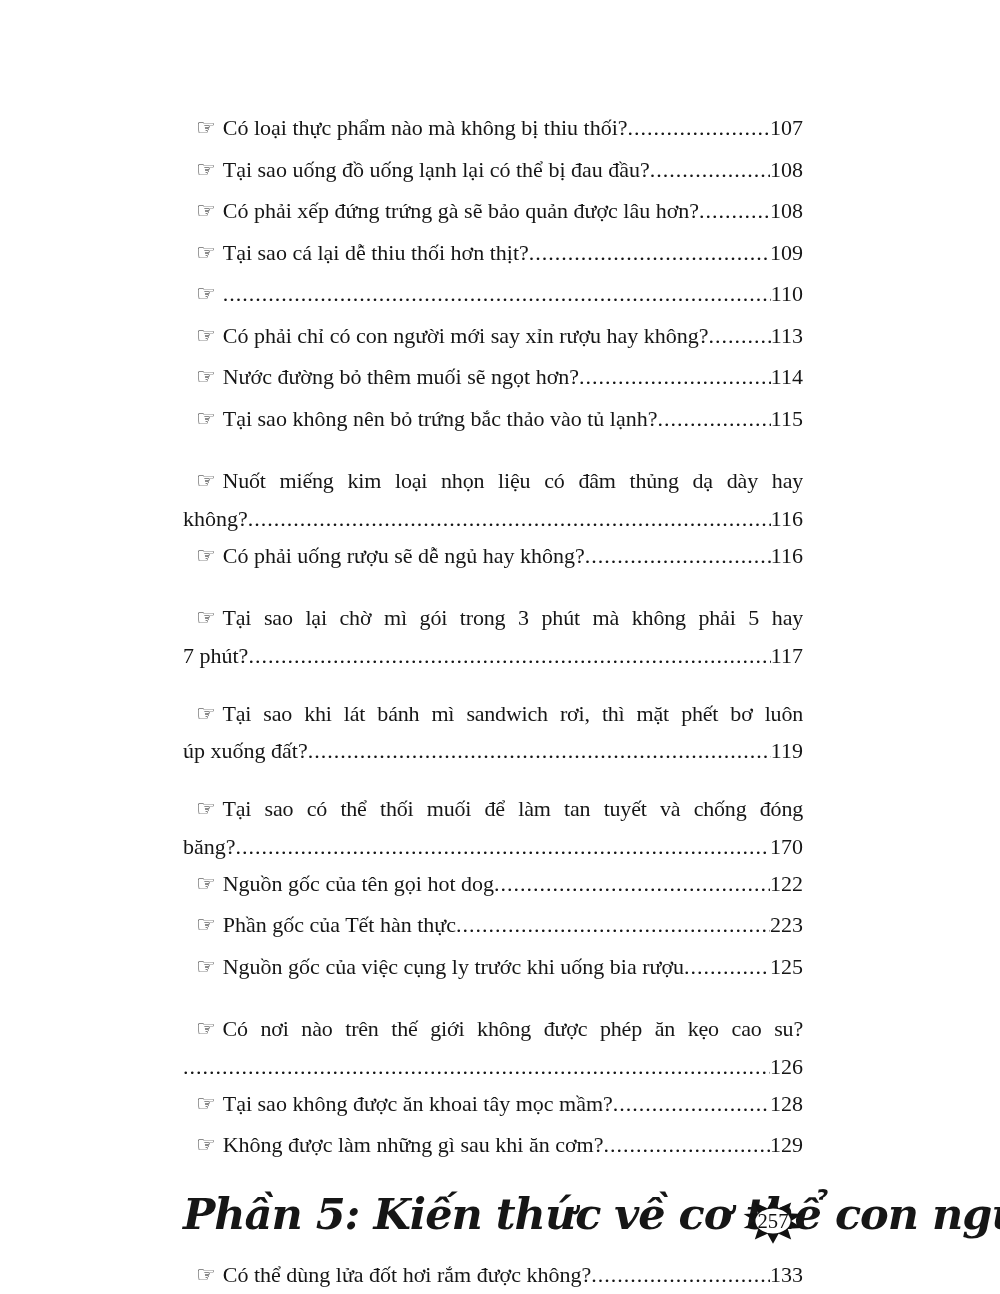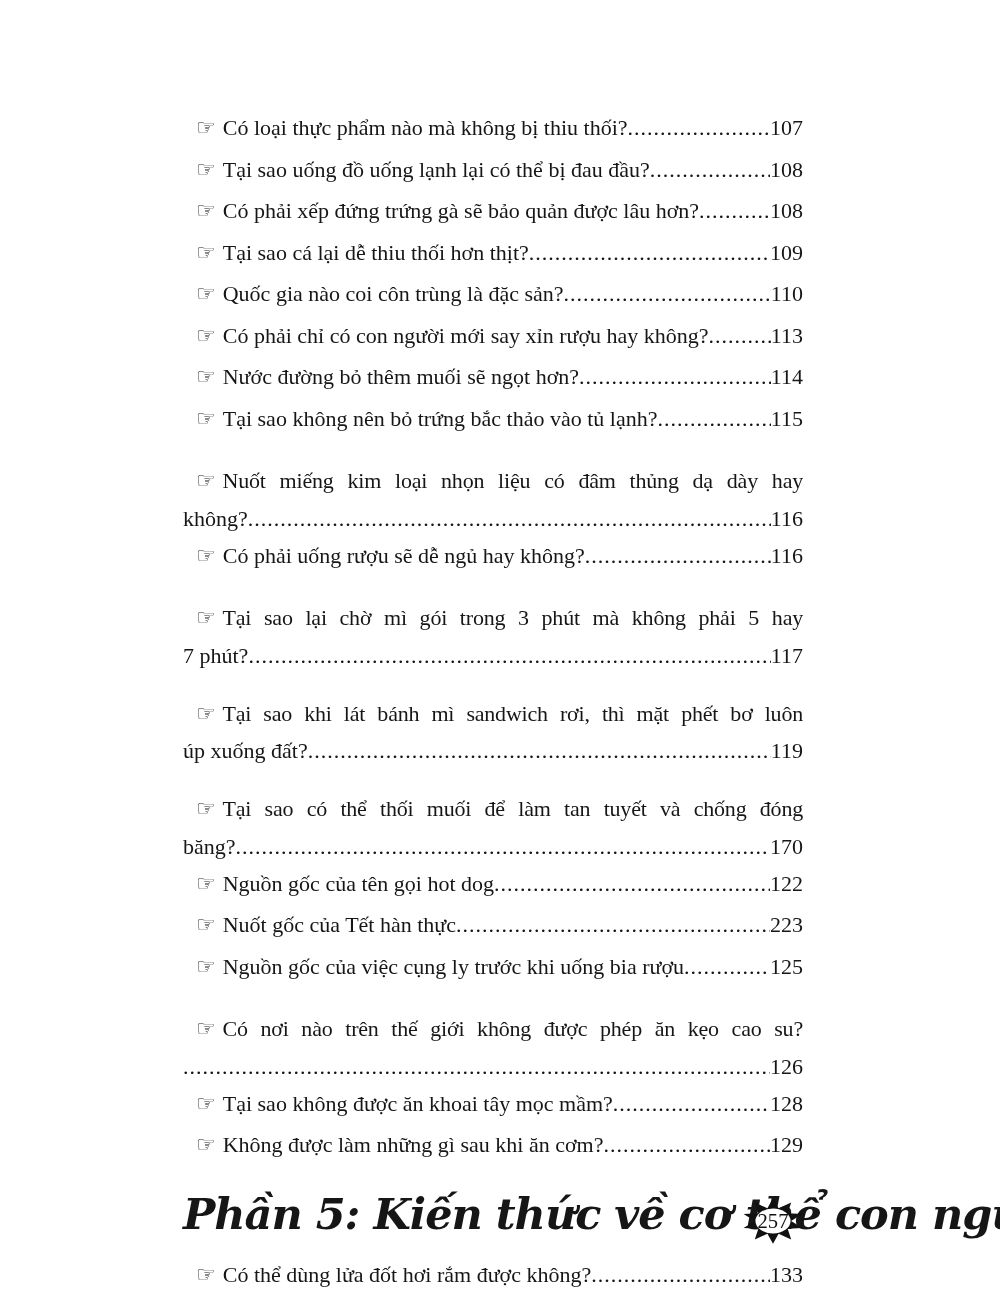--- a/index.html
+++ b/index.html
@@ -111,21 +111,20 @@
           <div class="toc-line flexline firstline">
             <span class="hand">☞</span>
             <span class="entry-text">Tại sao cá lại dễ thiu thối hơn thịt?</span>
             <span class="dots">........................................................................................................................................................................................................</span>
             <span class="pagenum">109</span>
           </div>
         </div>
         <div class="toc-entry">
           <div class="toc-line flexline firstline">
             <span class="hand">☞</span>
-            <span class="entry-text">Quốc gia nào coi côn trùng là đặc sản?</span>
             <span class="dots">........................................................................................................................................................................................................</span>
             <span class="pagenum">110</span>
           </div>
         </div>
         <div class="toc-entry">
           <div class="toc-line flexline firstline">
             <span class="hand">☞</span>
             <span class="entry-text">Có phải chỉ có con người mới say xỉn rượu hay không?</span>
             <span class="dots">........................................................................................................................................................................................................</span>
             <span class="pagenum">113</span>
@@ -191,21 +190,21 @@
           <div class="toc-line flexline firstline">
             <span class="hand">☞</span>
             <span class="entry-text">Nguồn gốc của tên gọi hot dog</span>
             <span class="dots">........................................................................................................................................................................................................</span>
             <span class="pagenum">122</span>
           </div>
         </div>
         <div class="toc-entry">
           <div class="toc-line flexline firstline">
             <span class="hand">☞</span>
-            <span class="entry-text">Nuốt gốc của Tết hàn thực</span>
+            <span class="entry-text">Phần gốc của Tết hàn thực</span>
             <span class="dots">........................................................................................................................................................................................................</span>
             <span class="pagenum">223</span>
           </div>
         </div>
         <div class="toc-entry">
           <div class="toc-line flexline firstline">
             <span class="hand">☞</span>
             <span class="entry-text">Nguồn gốc của việc cụng ly trước khi uống bia rượu</span>
             <span class="dots">........................................................................................................................................................................................................</span>
             <span class="pagenum">125</span>

